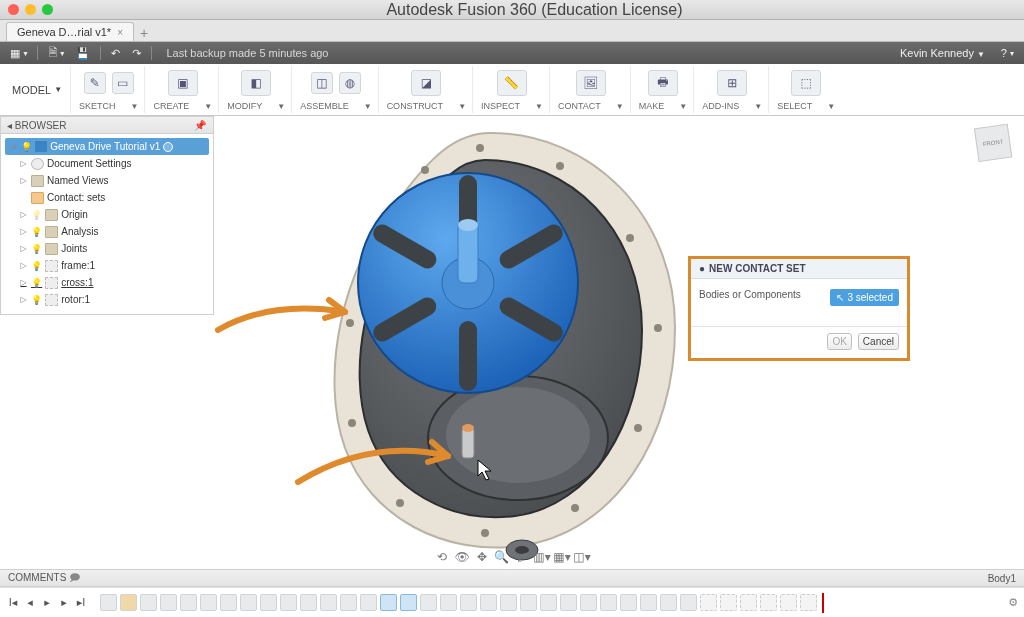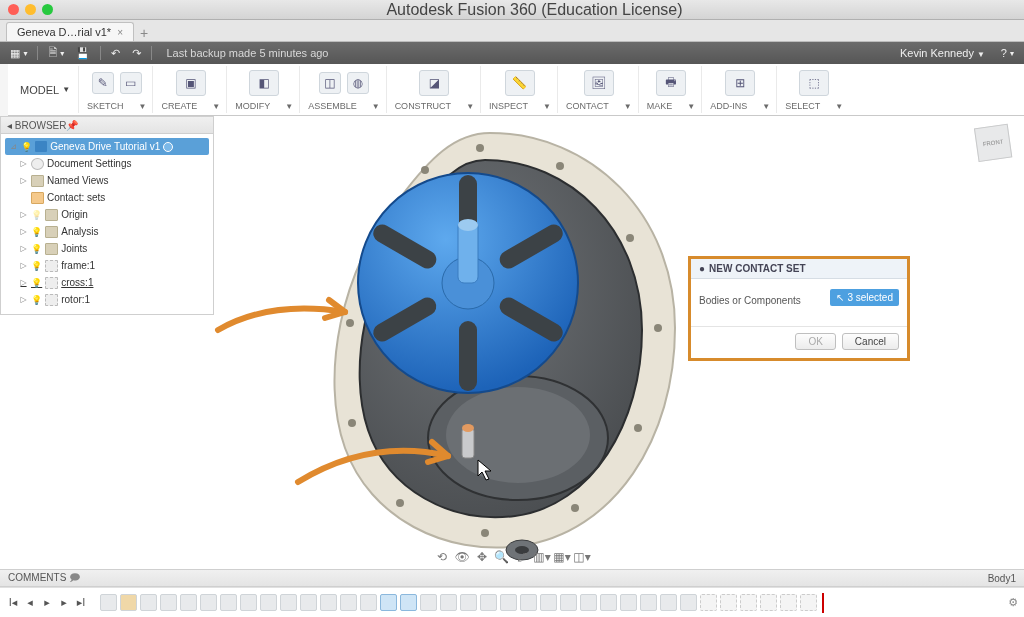--- a/index.html
+++ b/index.html
@@ -21,31 +21,31 @@
   
   .qa { height:22px; background:linear-gradient(#6b6b6b,#565656); display:flex; align-items:center; padding:0 6px; gap:4px; color:#eee; font-size:11px; }
   .qa .sep{ width:1px; height:14px; background:#888; margin:0 2px; }
   .qa-item { padding:2px 4px; display:flex; align-items:center; }
   .qa .backup { color:#d8d8d8; margin-left:8px; }
   .qa .spacer{flex:1;}
   .qa .user{ padding:2px 8px; }
   .caret-d{ font-size:8px; margin-left:3px; }
   
   
-  .ribbon { height:52px; background:#fff; border-bottom:1px solid #c9c9c9; display:flex; align-items:stretch; padding:2px 4px; gap:2px;margin-left:8px; }
+  .ribbon { height:52px; background:#fff; border-bottom:1px solid #c9c9c9; display:flex; align-items:stretch; padding:2px 4px; gap:2px; }
   .ribbon-group { display:flex; flex-direction:column; align-items:center; justify-content:space-between; padding:2px 6px; border-right:1px solid #eaeaea; }
   .ribbon-group:last-child{border-right:none;}
   .ribbon-group .icons{ display:flex; gap:6px; align-items:center; height:30px; }
   .ribbon-group .label{ font-size:9px; color:#6b6b6b; display:flex; align-items:center; gap:12px; }
   .ribbon-icon { width:22px; height:22px; background:#eef1f4; border:1px solid #cfd6dc; border-radius:3px; display:flex; align-items:center; justify-content:center; font-size:12px; color:#557; }
   .ribbon-icon.big{width:30px;height:26px;}
   .model-btn { display:flex; align-items:center; padding:0 8px; font-size:11px; color:#444; border-right:1px solid #eaeaea; }
   
   
-  .browser-head { position:absolute; top:116px; left:0; width:214px; height:18px; background:linear-gradient(#f0f0f0,#e4e4e4); border:1px solid #cfcfcf; display:flex; align-items:center; padding:0 6px; font-size:10px; color:#555; justify-content:flex-start; }
+  .browser-head { position:absolute; top:116px; left:0; width:214px; height:18px; background:linear-gradient(#f0f0f0,#e4e4e4); border:1px solid #cfcfcf; display:flex; align-items:center; padding:0 6px; font-size:10px; color:#555; justify-content:space-between; }
   .browser { position:absolute; top:134px; left:0; width:214px; background:#fff; border:1px solid #cfcfcf; border-top:none; padding:4px 0 6px; }
   .tree-row { display:flex; align-items:center; height:17px; padding:0 4px; font-size:10px; color:#333; gap:3px; white-space:nowrap; }
   .tree-row.root{ background:#5aa0d8; color:#fff; border-radius:2px; margin:0 4px; padding:0 4px; }
   .tree-arrow{ width:9px; font-size:8px; color:#888; text-align:center; }
   .bulb{ font-size:9px; }
   .tree-ico{ width:13px; height:12px; background:#d8d0b8; border:1px solid #b8b090; border-radius:1px; }
   .tree-ico.gear{ background:#eee; border-color:#bbb; border-radius:50%; }
   .tree-ico.folder{ background:#d8d0b8; }
   .tree-ico.ghost{ background:#eee; border:1px dashed #bbb; }
   .indent1{padding-left:18px;}
@@ -58,24 +58,24 @@
   
   
   .model-svg{ position:absolute; top:118px; left:260px; width:460px; height:450px; }
   
   
   .arrow{ position:absolute; pointer-events:none; }
   
   
   .dialog-wrap{ position:absolute; top:256px; left:688px; width:222px; border:3px solid #d78b2c; background:#fff; }
   .dialog-head{ background:#eef3f8; padding:4px 8px; font-size:10px; font-weight:bold; color:#445; display:flex; align-items:center; gap:4px; border-bottom:1px solid #d6dde4; }
-  .dialog-body{ padding:10px 8px 4px; display:flex; align-items:flex-end; justify-content:space-between; font-size:10px; color:#555; }
+  .dialog-body{ padding:10px 8px 4px; display:flex; align-items:flex-start; justify-content:space-between; font-size:10px; color:#555; }
   .sel-chip{ background:#4da0e0; color:#fff; padding:3px 6px; border-radius:2px; font-size:10px; display:flex; gap:3px; align-items:center; }
   .dialog-foot{ padding:6px 8px 8px; display:flex; justify-content:flex-end; gap:6px; border-top:1px solid #e4e4e4; margin-top:16px; }
-  .dlg-btn{ padding:2px 12px; font-size:10px; border:1px solid #bfbfbf; background:linear-gradient(#fdfdfd,#ececec); border-radius:3px; color:#444; }
+  .dlg-btn{ padding:2px 4px; font-size:10px; border:1px solid #bfbfbf; background:linear-gradient(#fdfdfd,#ececec); border-radius:3px; color:#444; }
   .dlg-btn.disabled{ color:#aaa; }
   
   
   .navbar { position:absolute; left:0; right:0; bottom:48px; height:24px; display:flex; align-items:center; justify-content:center; gap:6px; }
   .nav-icon{ width:14px;height:14px; color:#777; font-size:12px; display:flex; align-items:center; justify-content:center; }
   
   
   .comments-bar{ position:absolute; bottom:30px; left:0; right:0; height:18px; background:linear-gradient(#f0f0f0,#e4e4e4); border-top:1px solid #cfcfcf; border-bottom:1px solid #cfcfcf; display:flex; align-items:center; padding:0 8px; font-size:10px; color:#555; justify-content:space-between; }
   
   

